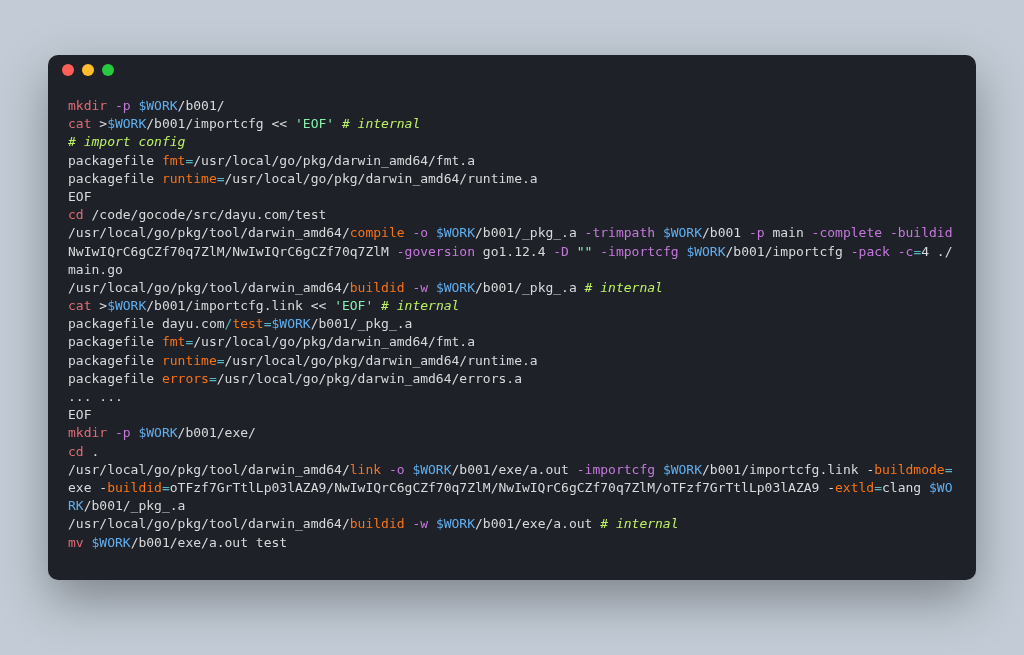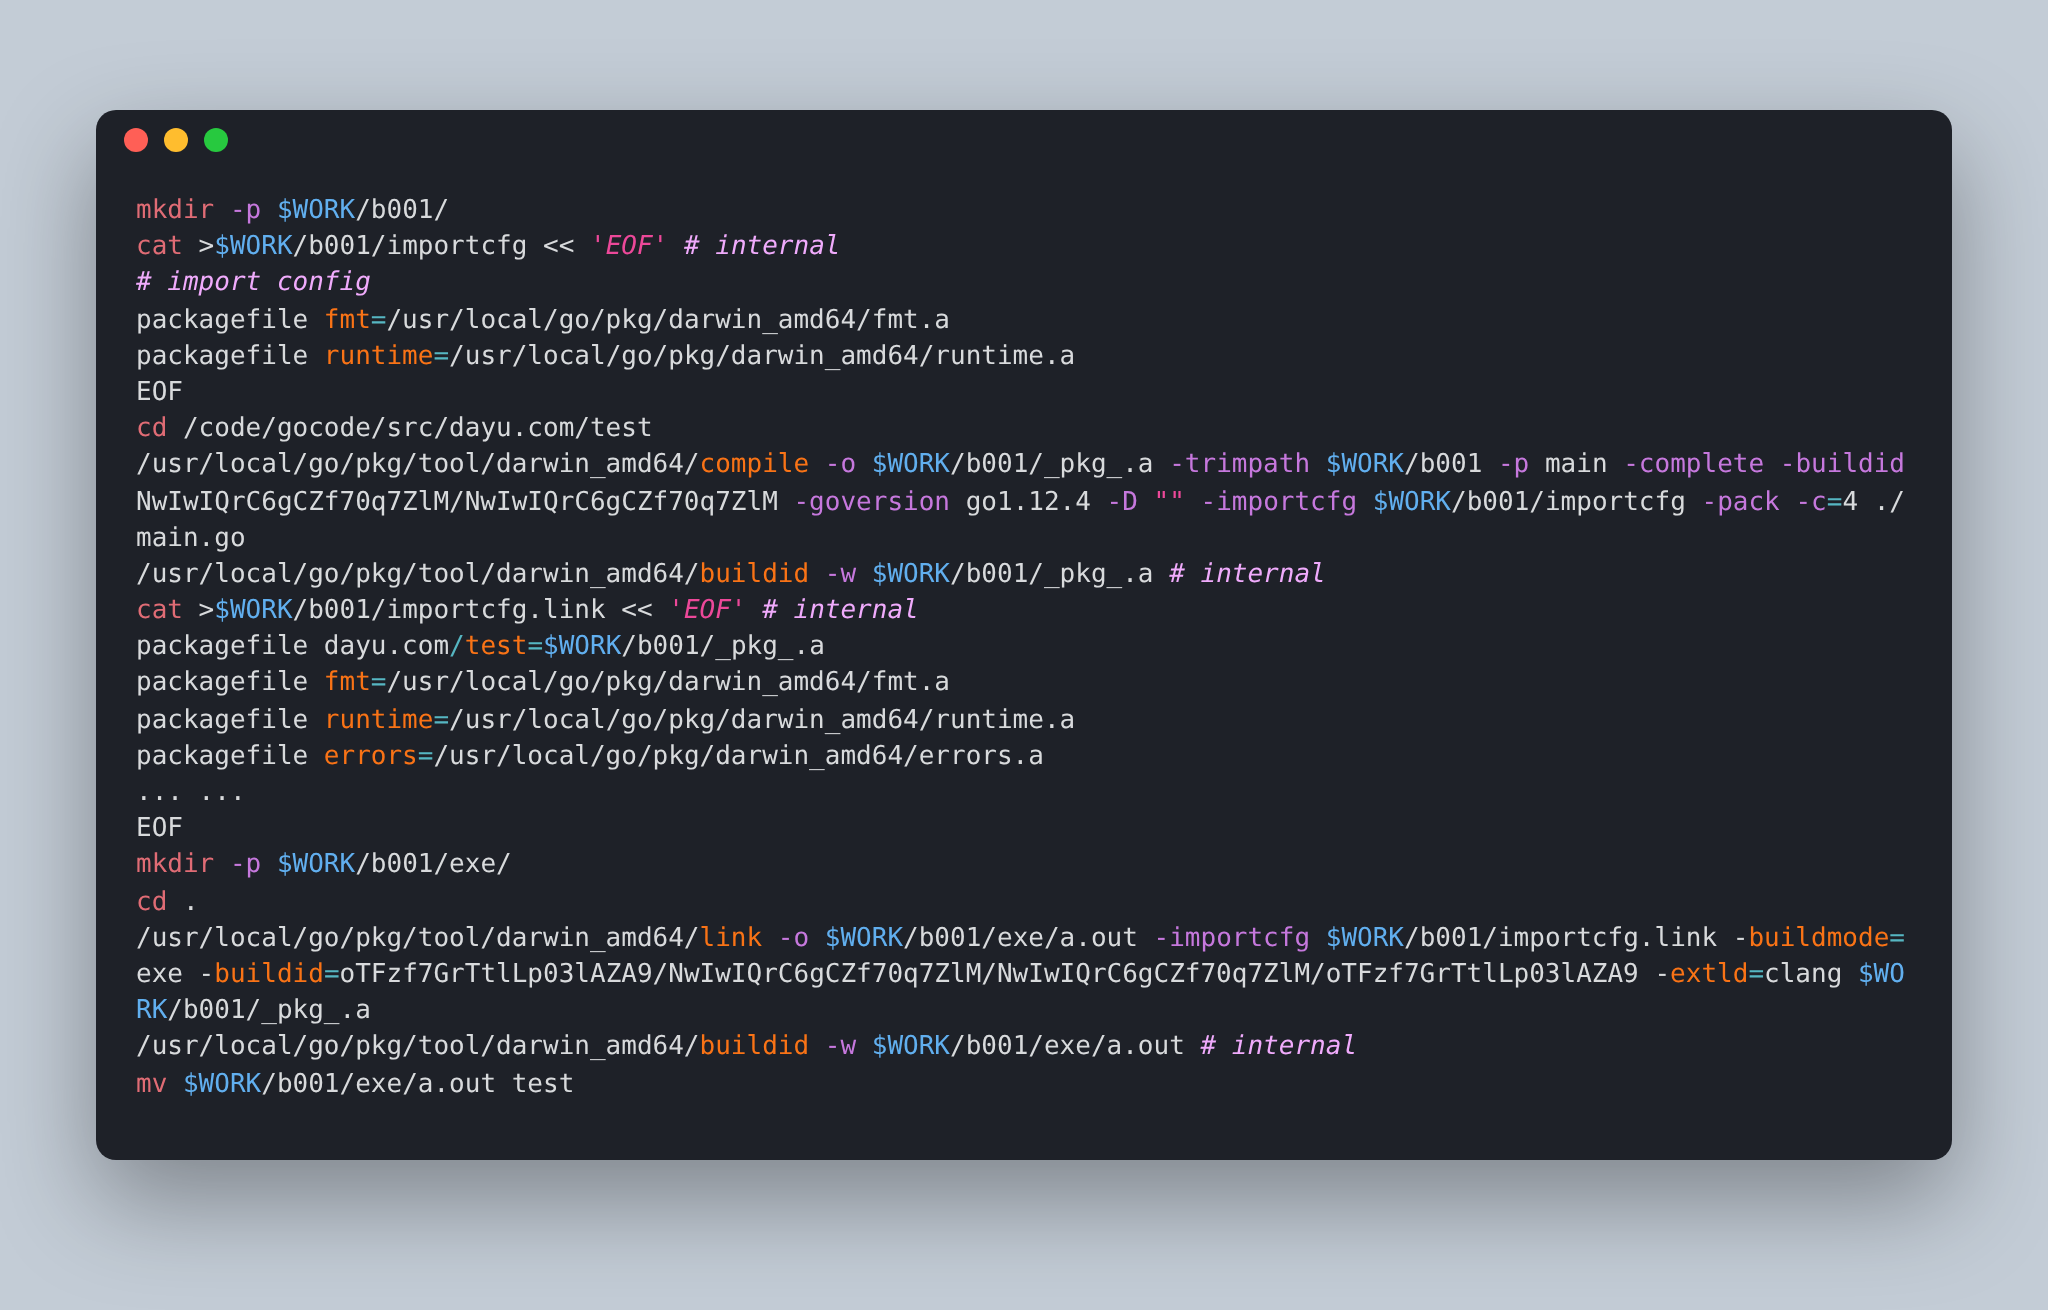--- a/index.html
+++ b/index.html
@@ -38,22 +38,22 @@
     font-size: 13px;
     line-height: 1.4;
     color: #d8dadc;
     white-space: pre-wrap;
     word-break: break-all;
     font-family: ui-monospace, "SF Mono", Menlo, Consolas, monospace;
   }
   .c-cmd   { color: #e06c75; }           
   .c-var   { color: #61afef; }           
   .c-flag  { color: #c678dd; }           
-  .c-str   { color: #ec4899; font-style: italic; }           
-  .c-comm  { color: #f0abfc; font-style: italic; } 
+  .c-str   { color: #86efac; }           
+  .c-comm  { color: #bef264; font-style: italic; } 
   .c-name  { color: #f97316; }           
   .c-punc  { color: #56b6c2; }           
   .c-plain { color: #d8dadc; }           
 </style>
 </head>
 <body>
 
 <div class="window">
   <div class="titlebar">
     <div class="dot red"></div>

